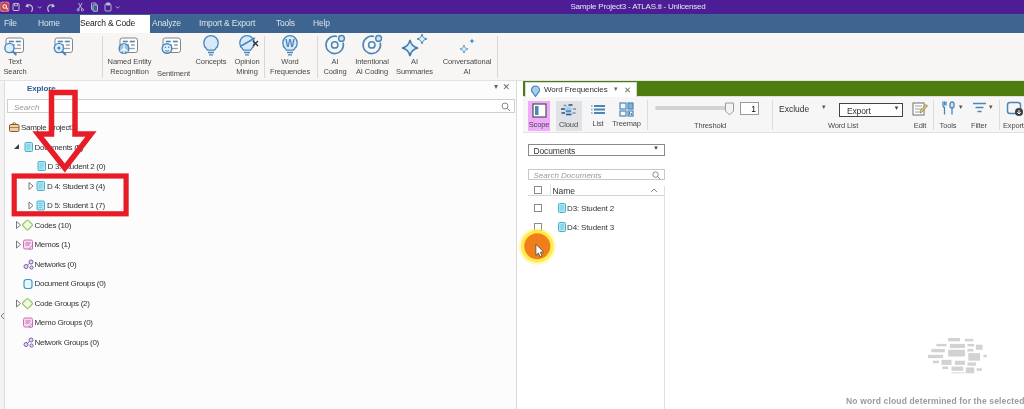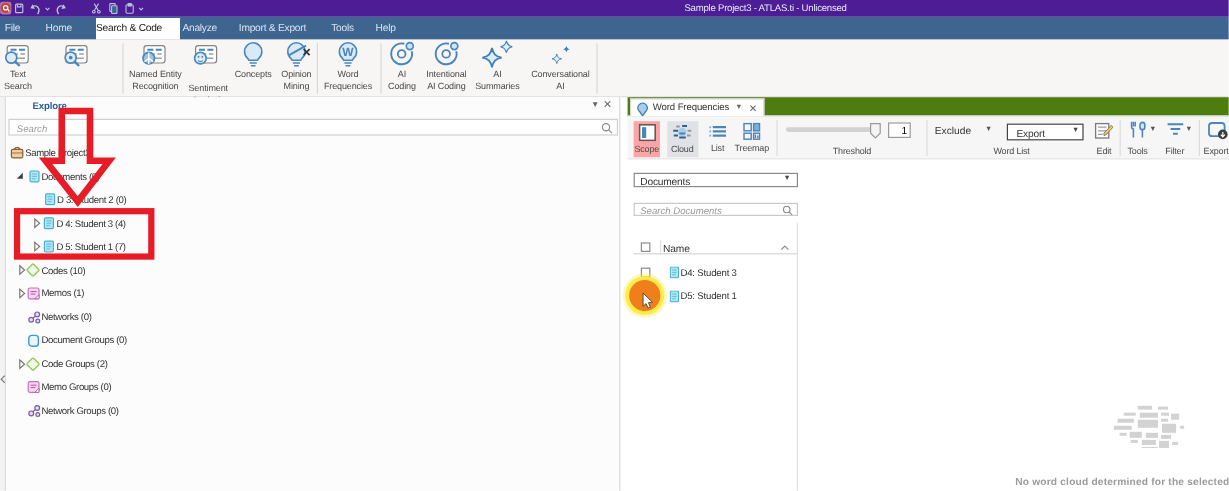--- a/index.html
+++ b/index.html
@@ -257,21 +257,21 @@
     <div id="rtab">
       <svg style="position:absolute;left:4px;top:2px" width="11" height="12" viewBox="0 0 11 12">
           <path d="M5.5 1 a4 4 0 0 1 4 4 q0 2 -1.5 3 l-2.5 3.5 l-2.5 -3.5 q-1.5 -1 -1.5 -3 a4 4 0 0 1 4 -4 Z" fill="#a8cdea" stroke="#3f7fb5" stroke-width="1.1"></path>
         </svg>
       <span style="position:absolute;left:18px;top:2px;">Word Frequencies</span>
       <span style="position:absolute;left:88px;top:2px;color:#666;font-size:7px;">▾</span>
       <span style="position:absolute;left:98px;top:2px;color:#666;font-size:8.5px;">✕</span>
     </div>
   </div>
   <div id="rtoolbar">
-    <div class="tbtn" style="left:5px;top:4px;width:22px;height:30px;background:#fca5a5;">
+    <div class="tbtn" style="left:5px;top:4px;width:22px;height:30px;background:#f0abfc;">
       <svg width="15" height="15" viewBox="0 0 15 15" style="margin-top:2px">
           <rect x="1" y="1" width="13" height="13" fill="#fff" stroke="#5a5a5a" stroke-width="1.3"></rect>
           <rect x="3" y="3" width="3.5" height="9" fill="#4a86ba"></rect>
         </svg>
       <div>Scope</div>
     </div>
     <div class="tbtn" style="left:32.5px;top:4px;width:26px;height:30px;background:#e0e2e5;">
       <svg width="17" height="15" viewBox="0 0 17 15" style="margin-top:2px">
         <circle cx="8.5" cy="7" r="3.6" fill="#a9cce8"></circle>
         <g stroke-width="1.7">
@@ -366,43 +366,43 @@
       <span style="position:absolute;left:5px;top:0.5px;">Documents</span>
       <span style="position:absolute;right:6px;top:-1px;font-size:7px;color:#444;">▾</span>
     </div>
     <div class="abs" style="left:4.5px;top:35.5px;width:137px;height:11px;background:#fff;border:1px solid #c9c9c9;">
       <span style="position:absolute;left:5px;top:1px;font-style:italic;color:#9a9a9a;font-size:8px;">Search Documents</span>
       <svg style="position:absolute;right:3px;top:1px" width="9" height="9" viewBox="0 0 10 10">
           <circle cx="4" cy="4" r="3" fill="none" stroke="#8a8a8a" stroke-width="1.1"></circle>
           <path d="M6.2 6.2 L9 9" stroke="#8a8a8a" stroke-width="1.1"></path>
         </svg>
     </div>
-    <div class="abs" style="left:4.5px;top:68px;width:136px;height:11px;border-bottom:1px solid #d5d5d5;text-align:center;">
+    <div class="abs" style="left:4.5px;top:52px;width:136px;height:11px;border-bottom:1px solid #d5d5d5;text-align:center;">
       <div class="abs" style="left:6.5px;top:1px;width:8px;height:8px;background:#fff;border:1px solid #8a8a8a;"></div>
       <div class="abs" style="left:25px;top:0.5px;font-size:8.5px;letter-spacing:-0.1px;color:#333;">Name</div>
       <div class="abs" style="left:22.5px;top:-1px;width:1px;height:12px;background:#e0e0e0;"></div>
       <svg style="position:absolute;left:122px;top:3px" width="8" height="5" viewBox="0 0 8 5">
           <path d="M1 4 L4 1 L7 4" fill="none" stroke="#8a8a8a" stroke-width="1"></path>
         </svg>
     </div>
+    <div class="rrow" style="top:65.5px;">
+        <div class="cb"></div>
+        <svg class="ic" width="8" height="10" viewBox="0 0 8 10">
+          <rect x="0.5" y="0.5" width="7" height="9" rx="1" fill="#aee6f4" stroke="#49b0d0" stroke-width="1"></rect>
+          <path d="M2.2 3 h3.8 M2.2 5 h3.8 M2.2 7 h3" stroke="#5fbbd6" stroke-width="0.8"></path>
+        </svg>
+        <span class="tx">D3: Student 2</span>
+      </div>
     <div class="rrow" style="top:84.5px;text-decoration:underline;">
         <div class="cb"></div>
         <svg class="ic" width="8" height="10" viewBox="0 0 8 10">
           <rect x="0.5" y="0.5" width="7" height="9" rx="1" fill="#aee6f4" stroke="#49b0d0" stroke-width="1"></rect>
           <path d="M2.2 3 h3.8 M2.2 5 h3.8 M2.2 7 h3" stroke="#5fbbd6" stroke-width="0.8"></path>
         </svg>
         <span class="tx">D4: Student 3</span>
-      </div>
-    <div class="rrow" style="top:104px;">
-        <div class="cb"></div>
-        <svg class="ic" width="8" height="10" viewBox="0 0 8 10">
-          <rect x="0.5" y="0.5" width="7" height="9" rx="1" fill="#aee6f4" stroke="#49b0d0" stroke-width="1"></rect>
-          <path d="M2.2 3 h3.8 M2.2 5 h3.8 M2.2 7 h3" stroke="#5fbbd6" stroke-width="0.8"></path>
-        </svg>
-        <span class="tx">D5: Student 1</span>
       </div>
     <svg class="abs" style="left:405px;top:205px" width="70" height="42" viewBox="0 0 70 42">
       <g fill="#d2d2d2" transform="scale(0.84)">
         <rect x="24" y="0" width="14" height="4"></rect>
           <rect x="44" y="1" width="10" height="3"></rect>
         <rect x="10" y="7" width="12" height="3"></rect>
           <rect x="26" y="7" width="18" height="5"></rect>
           <rect x="47" y="7" width="8" height="3"></rect>
           <rect x="57" y="8" width="8" height="6"></rect>
         <rect x="4" y="13" width="16" height="4"></rect>

